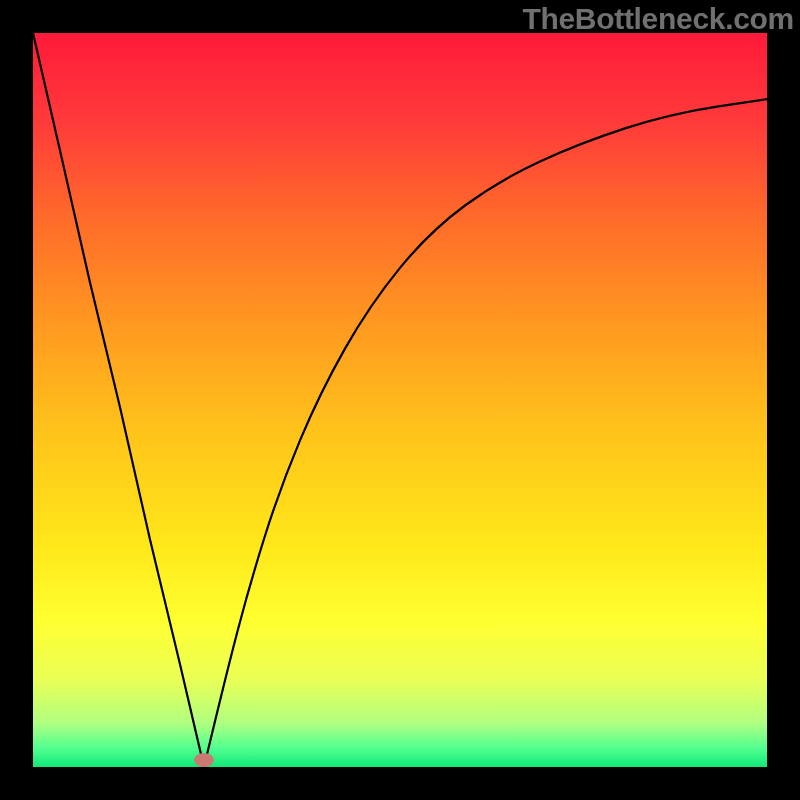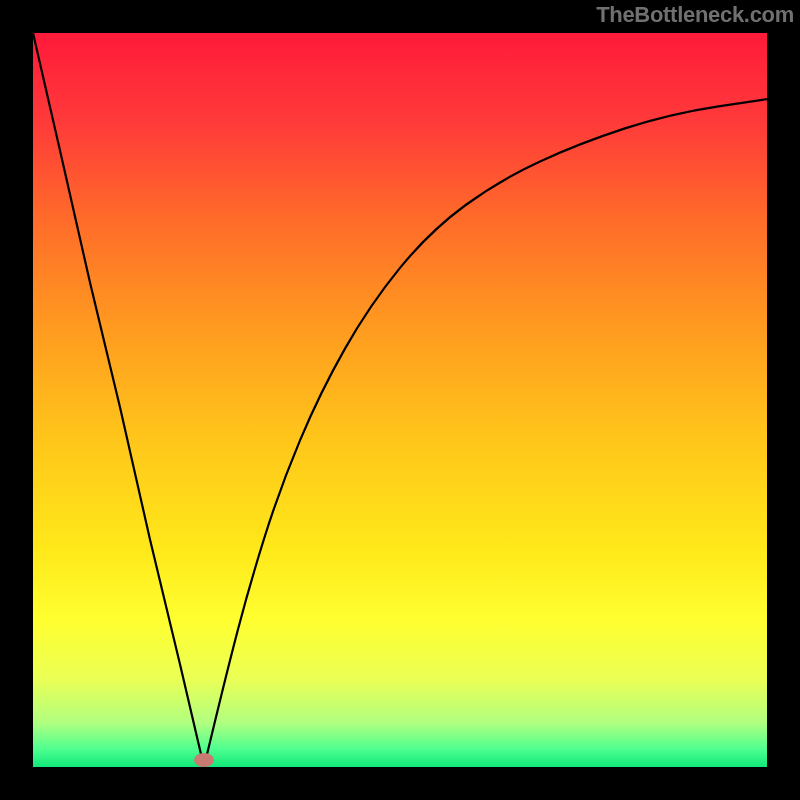--- a/index.html
+++ b/index.html
@@ -19,21 +19,21 @@
     position: absolute;
     top: 0;
     left: 0;
     display: block;
   }
   .watermark {
     position: absolute;
     top: 2px;
     right: 6px;
     color: #707070;
-    font-size: 22px;
+    font-size: 30px;
     font-weight: bold;
     letter-spacing: -0.3px;
     margin-left: 37px;
   }
 </style>
 </head>
 <body>
 
 <div class="chart-container">
   <svg id="chart-svg" width="800" height="800" viewBox="0 0 800 800">

